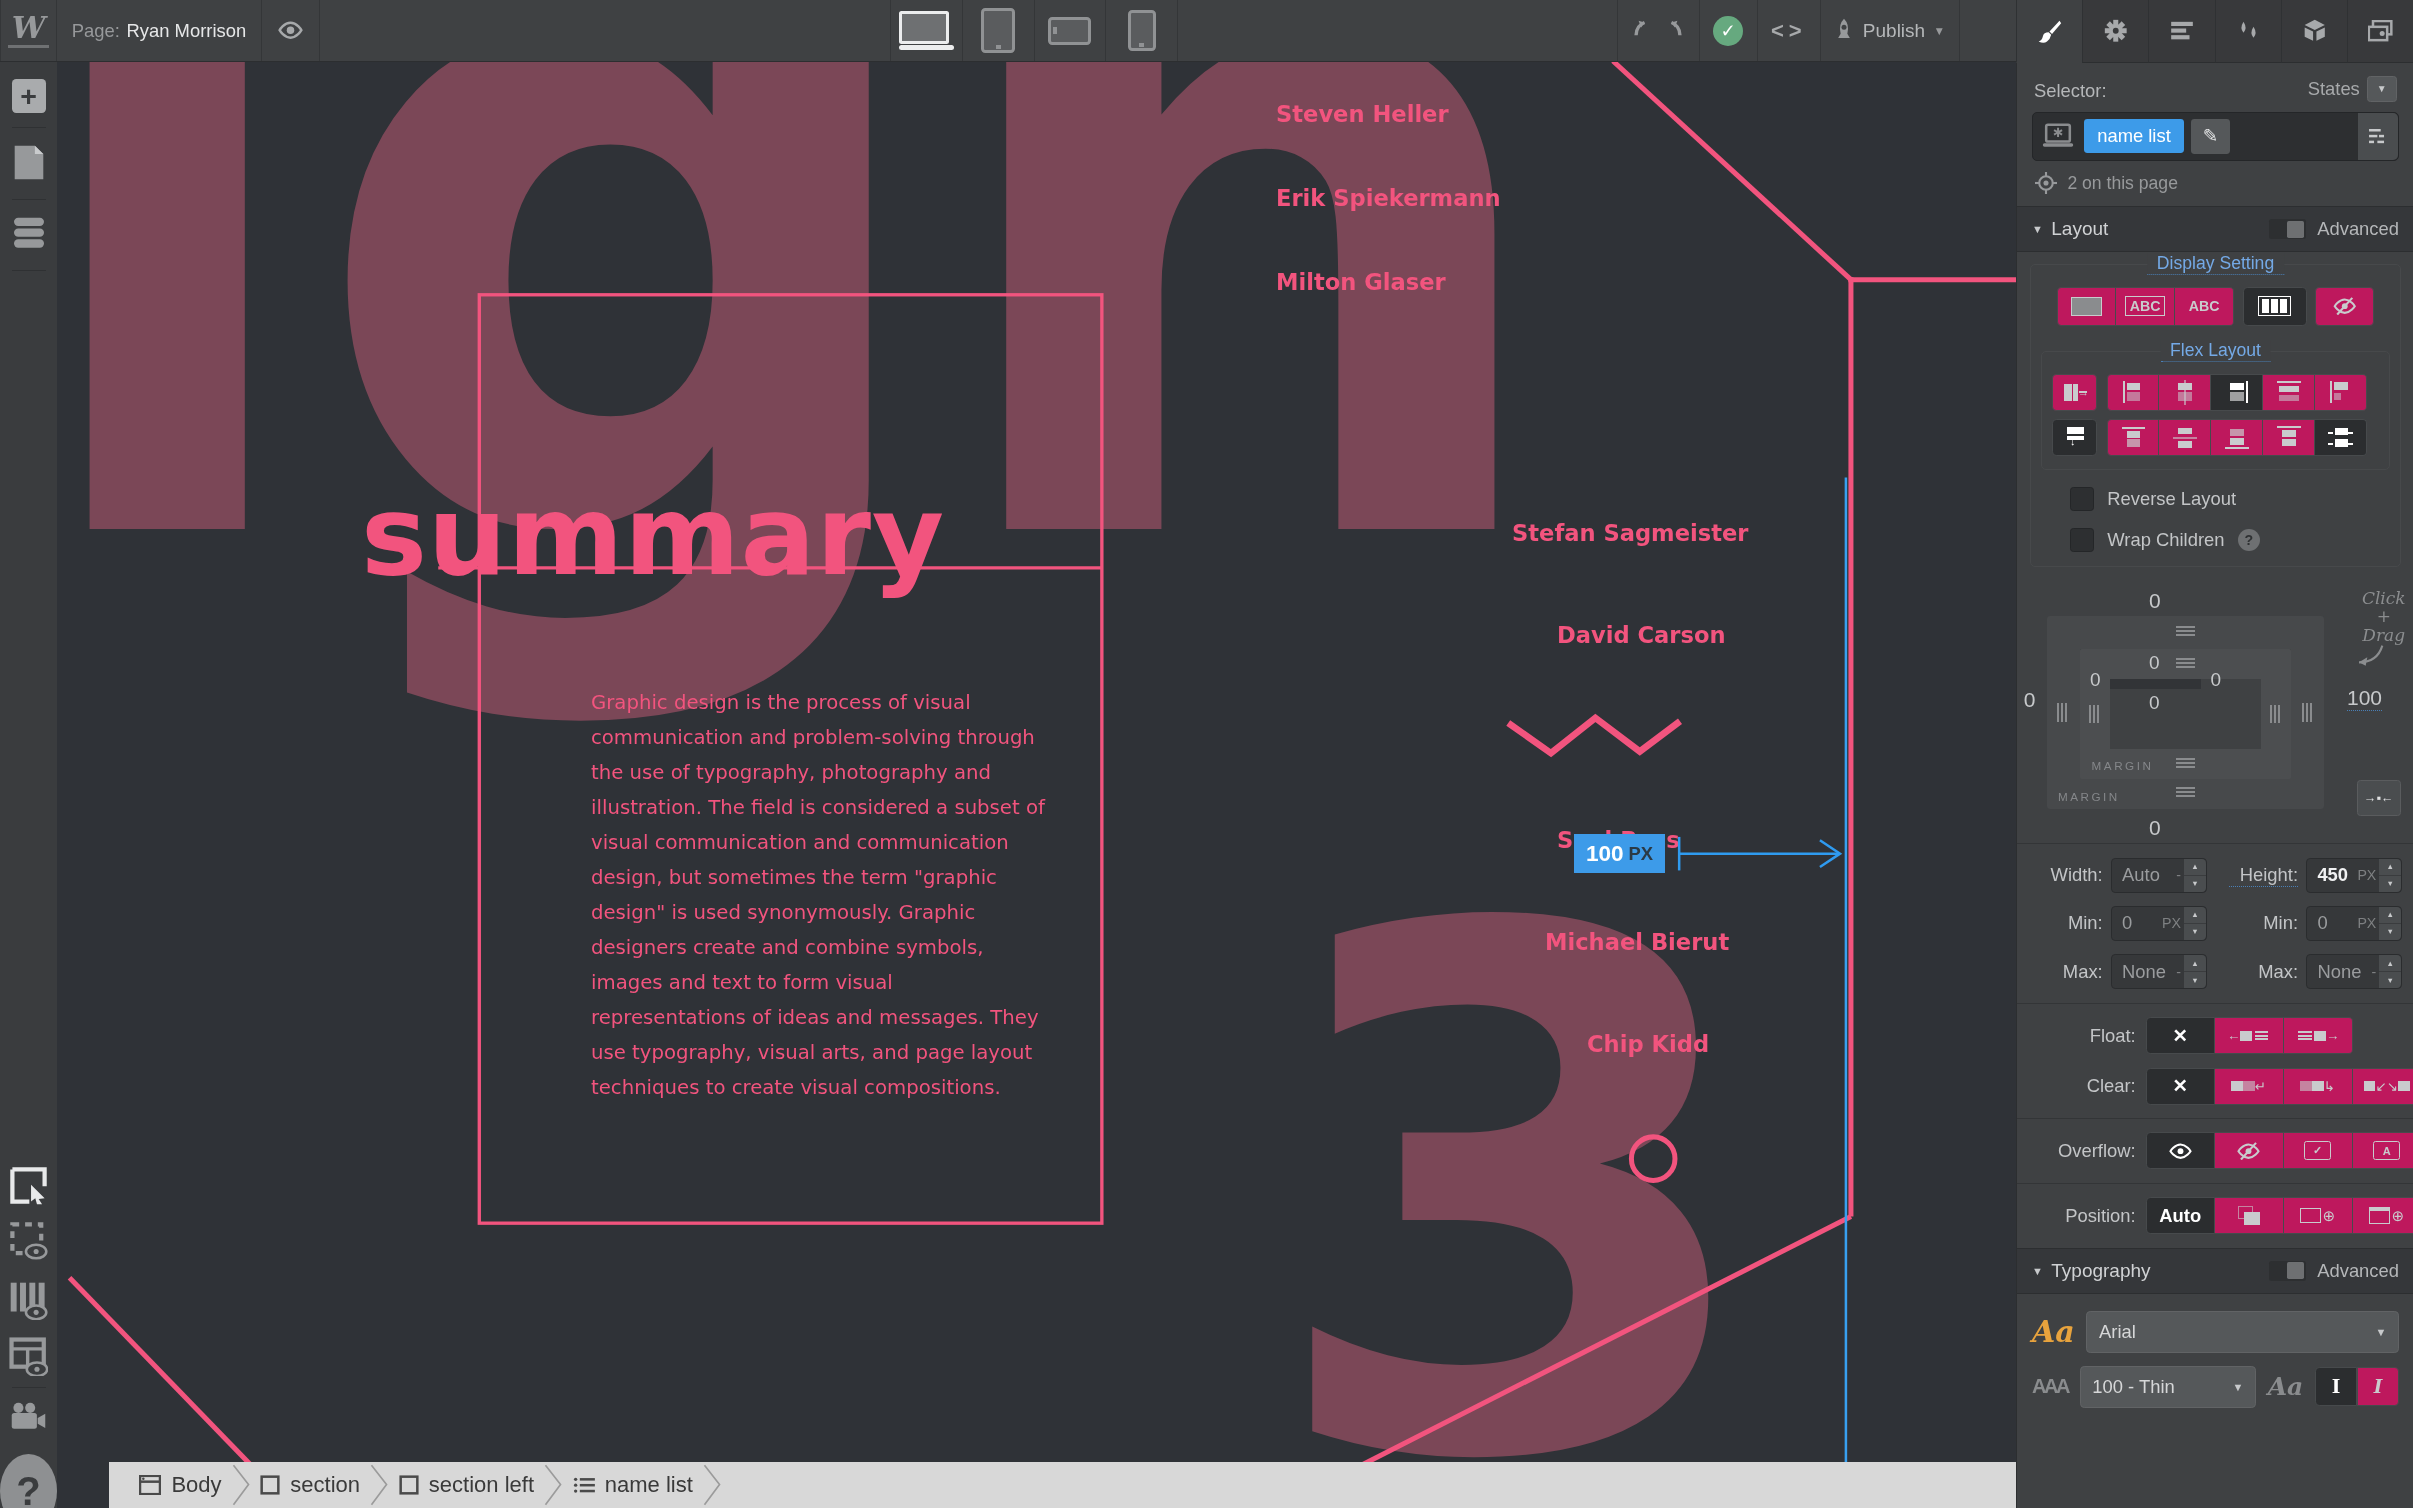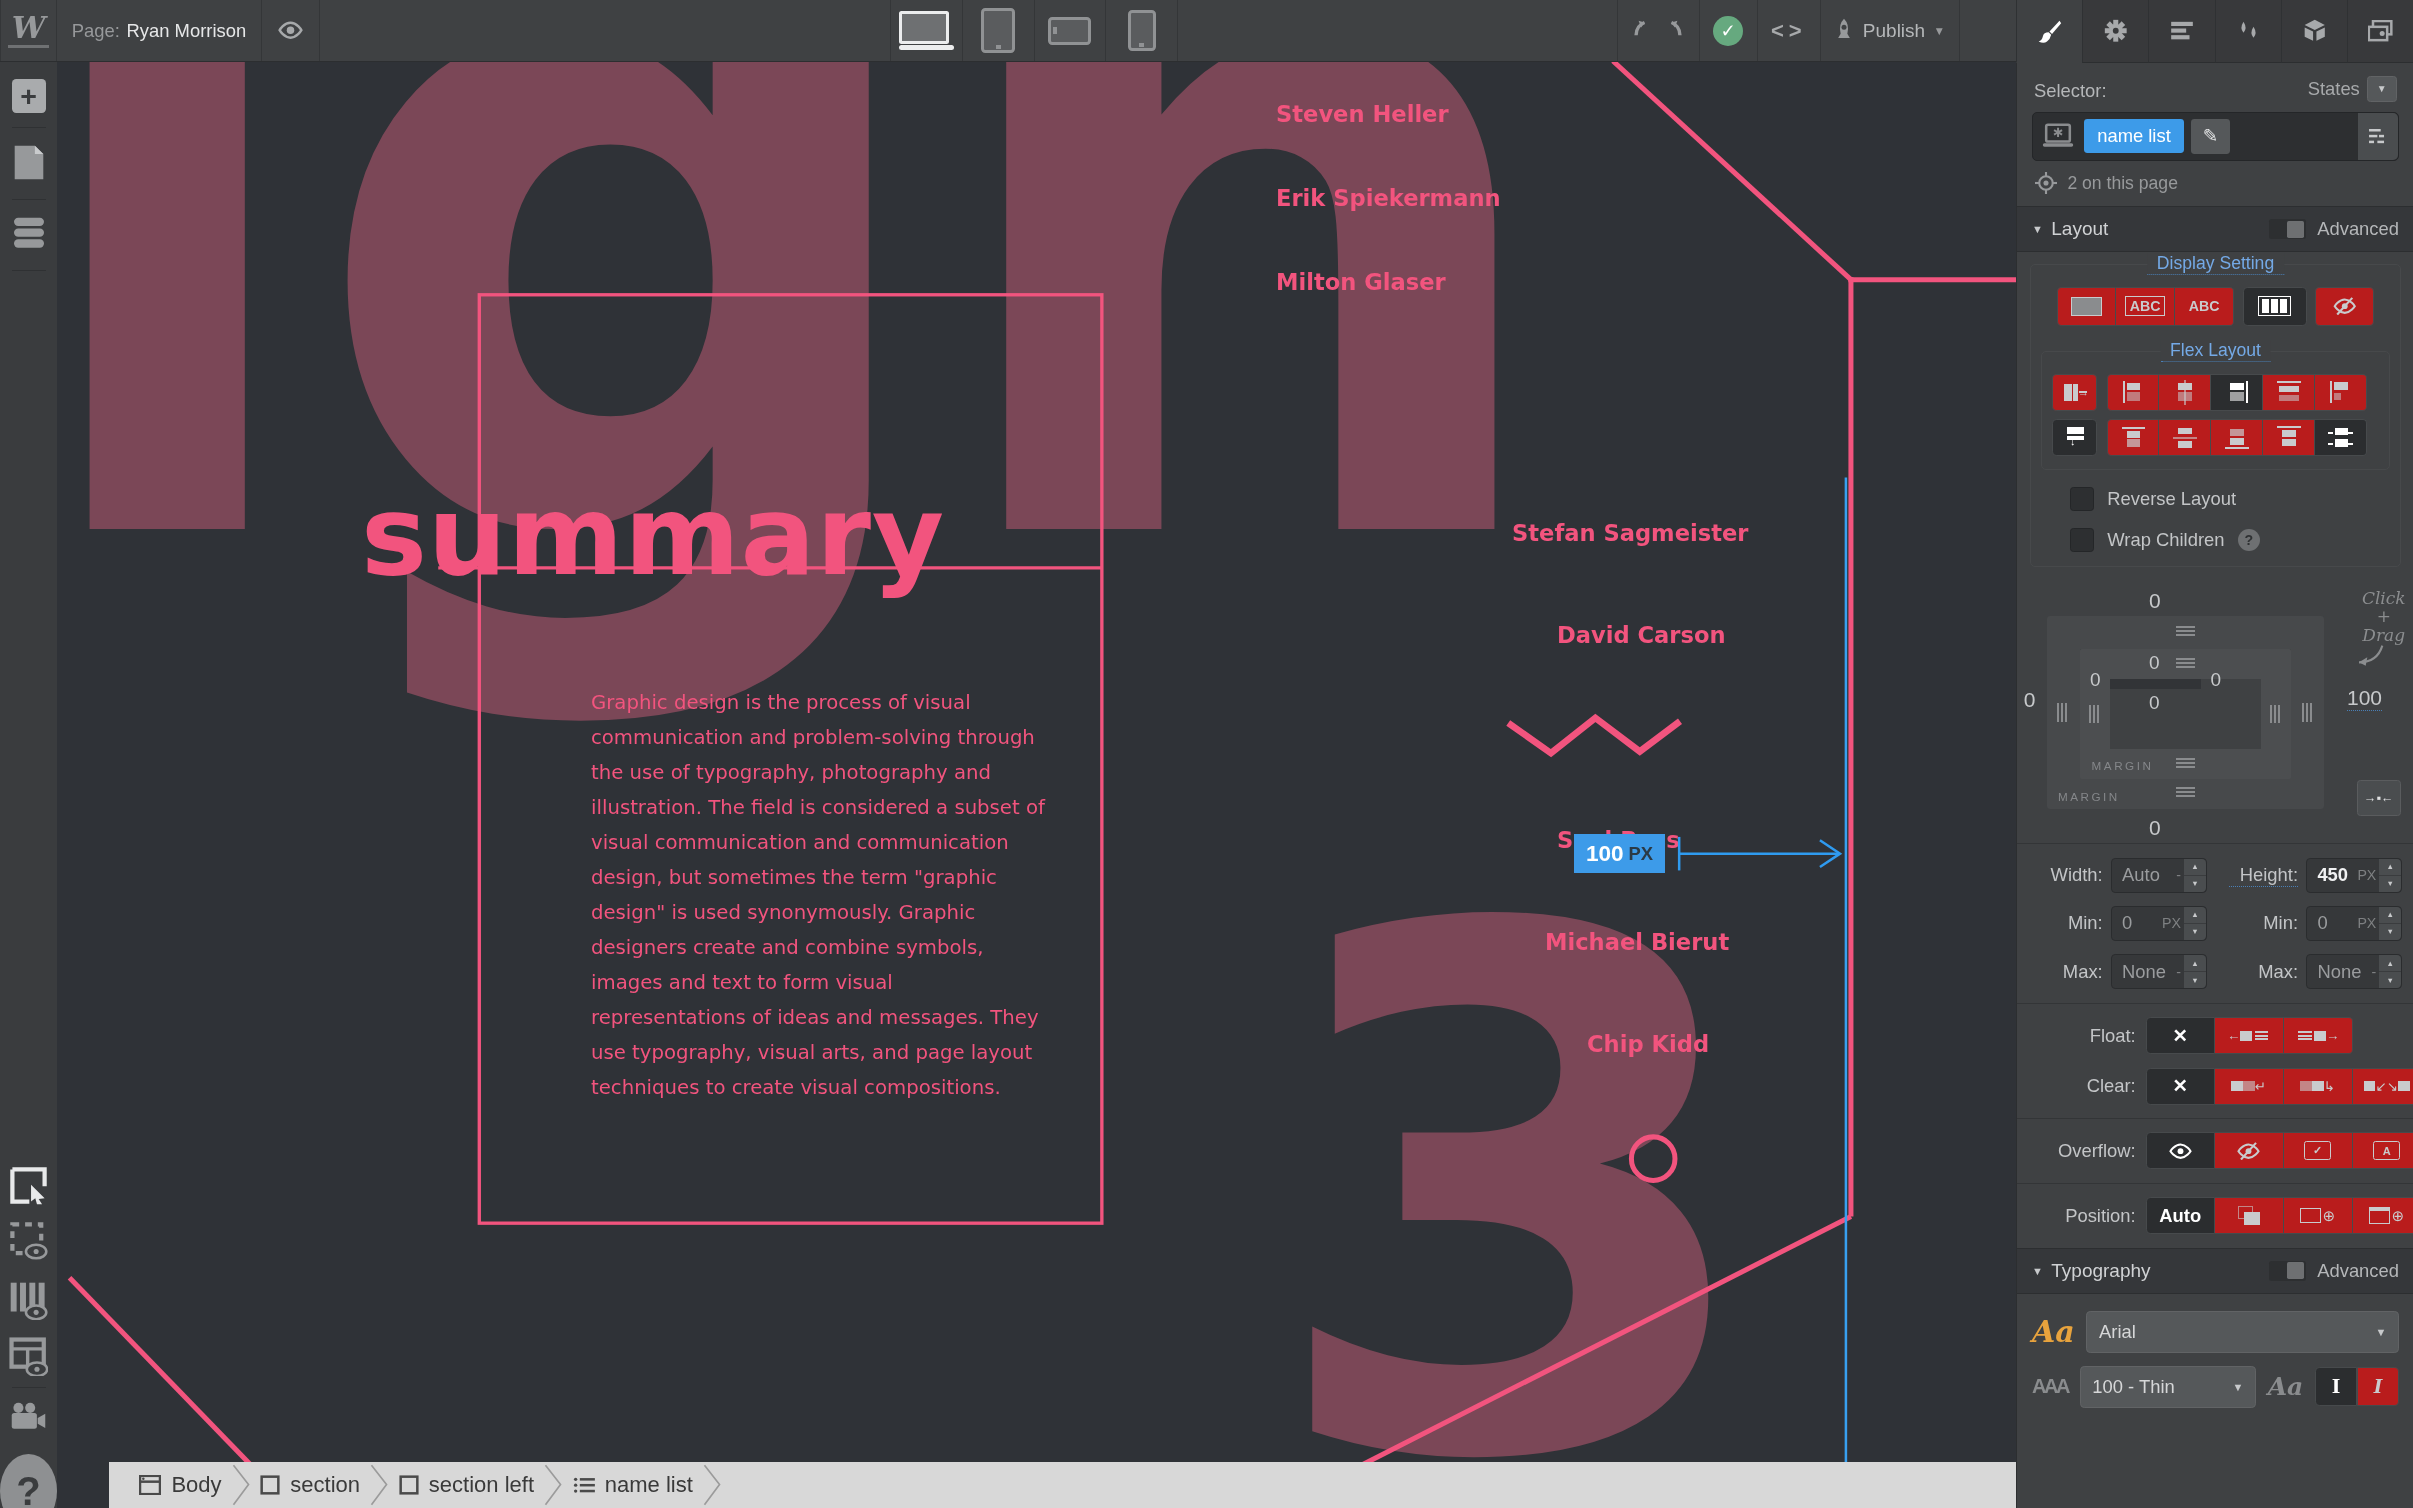--- a/index.html
+++ b/index.html
@@ -82,21 +82,21 @@
   .sec-head{height:44px;background:#35373A;border-top:0.8px solid #2C2E30;border-bottom:0.8px solid #2C2E30;display:flex;align-items:center;padding:0 15px;gap:8.4px;}
   .sec-tri{color:#C7C9CB;font-size:11px;}
   .sec-title{font-size:19px;color:#D0D2D4;flex:1;}
   .toggle{width:37px;height:20px;background:#2D2F31;border-radius:2.5px;position:relative;}
   .toggle:after{content:"";position:absolute;right:1.7px;top:1.7px;width:17px;height:17px;background:#6e7072;border-radius:1.7px;}
   .adv-label{font-size:18.4px;color:#B5B7B9;margin-left:3px;}
   .blue-link{color:#74A9E6;border-bottom:1.7px dotted #4a7fb5;}
   .group{margin:11.7px 13.4px 0 13.4px;border:0.8px solid #47494B;border-radius:5px;position:relative;padding:22px 10px 13.4px 10px;}
   .group-title{position:absolute;top:-11.7px;left:50%;transform:translateX(-50%);background:#3F4143;padding:0 10px;font-size:17.6px;white-space:nowrap;}
   .btnrow{display:flex;justify-content:center;gap:8.4px;}
-  .btn{height:39px;background:#b91c1c;border:0.8px solid #474A4C;display:flex;align-items:center;justify-content:center;color:#C9CBCD;box-sizing:border-box;}
+  .btn{height:39px;background:#be185d;border:0.8px solid #474A4C;display:flex;align-items:center;justify-content:center;color:#C9CBCD;box-sizing:border-box;}
   .btn.active{background:#2B2D2F;color:#fff;}
   .btn.first{border-radius:4.2px 0 0 4.2px;}
   .btn.last{border-radius:0 4.2px 4.2px 0;}
   .btn.solo{border-radius:4.2px;}
   .joined{display:flex;}
   .joined .btn{border-left-width:0;}
   .joined .btn:first-child{border-left-width:0.8px;}
   
   .g-block{width:28.5px;height:17px;border:1.7px solid currentColor;background:#8a8c8e;}
   .g-ib{font-size:14.2px;font-weight:bold;border:1.7px solid currentColor;padding:0.8px 3.4px;}

